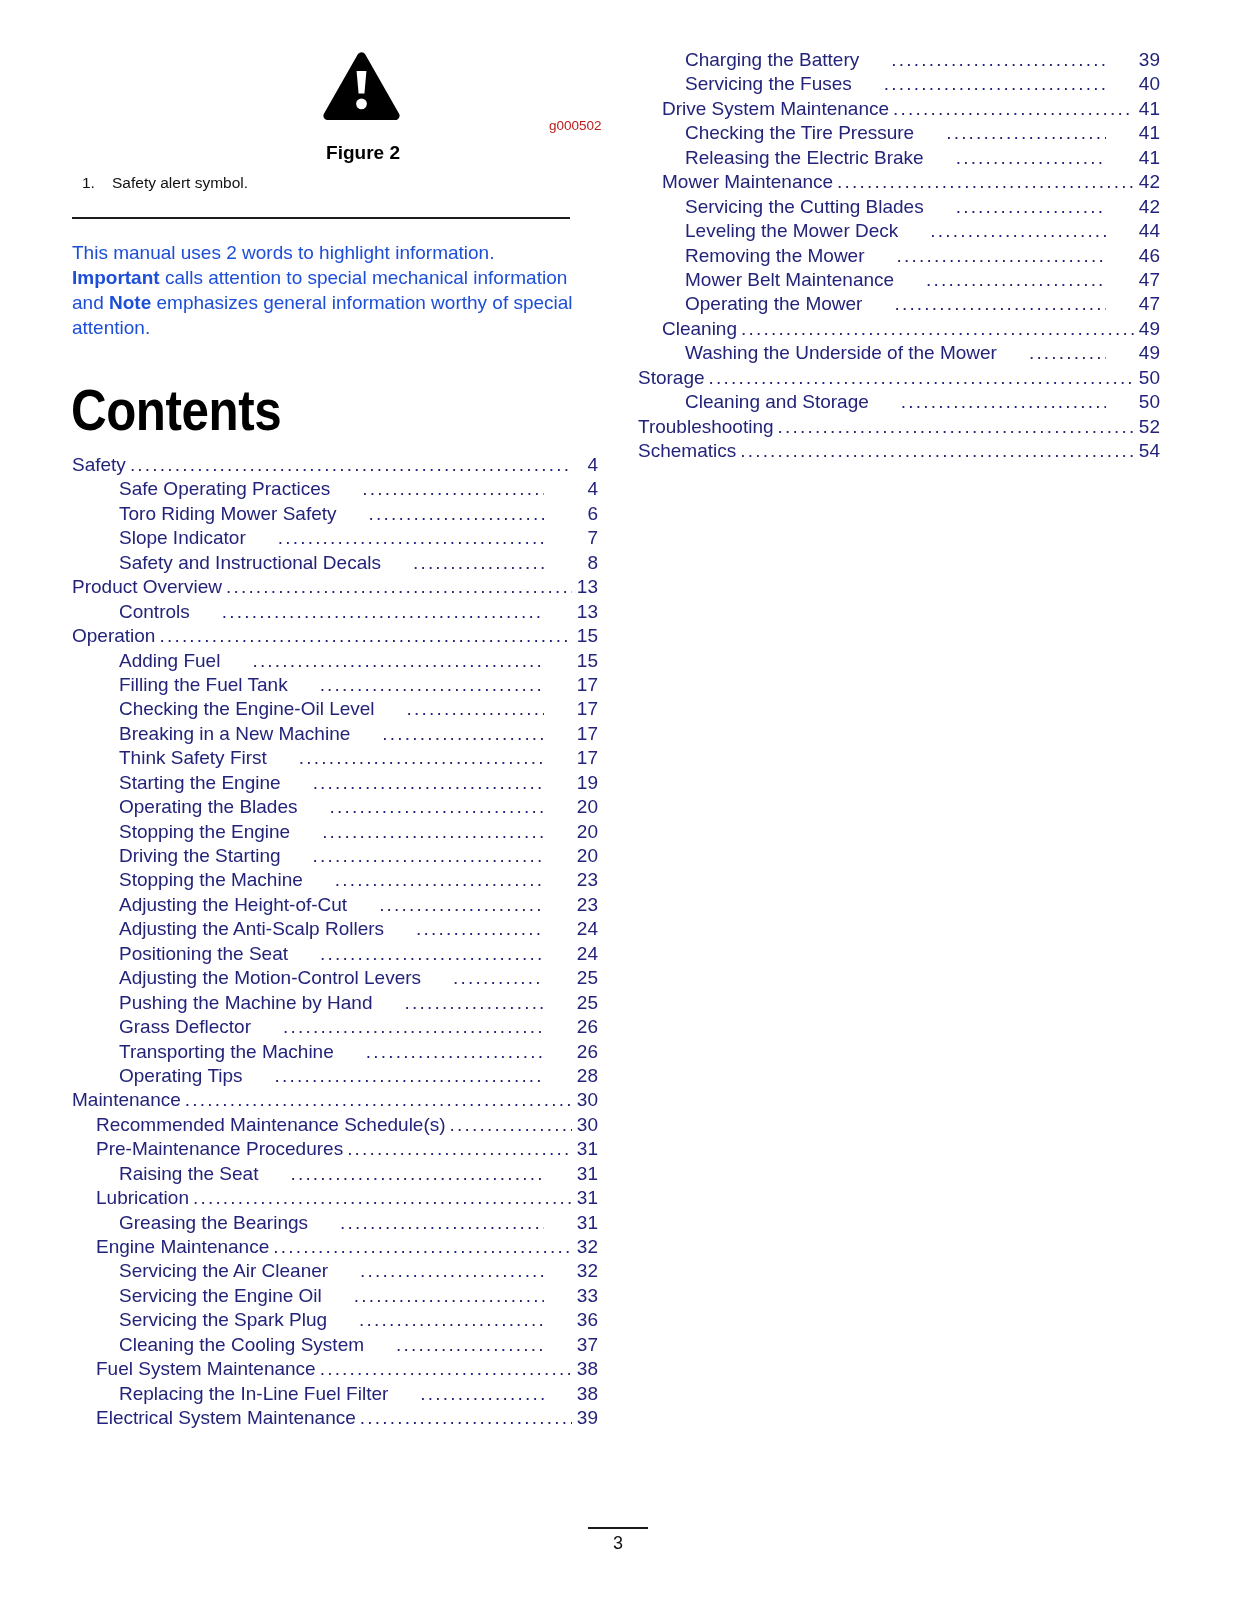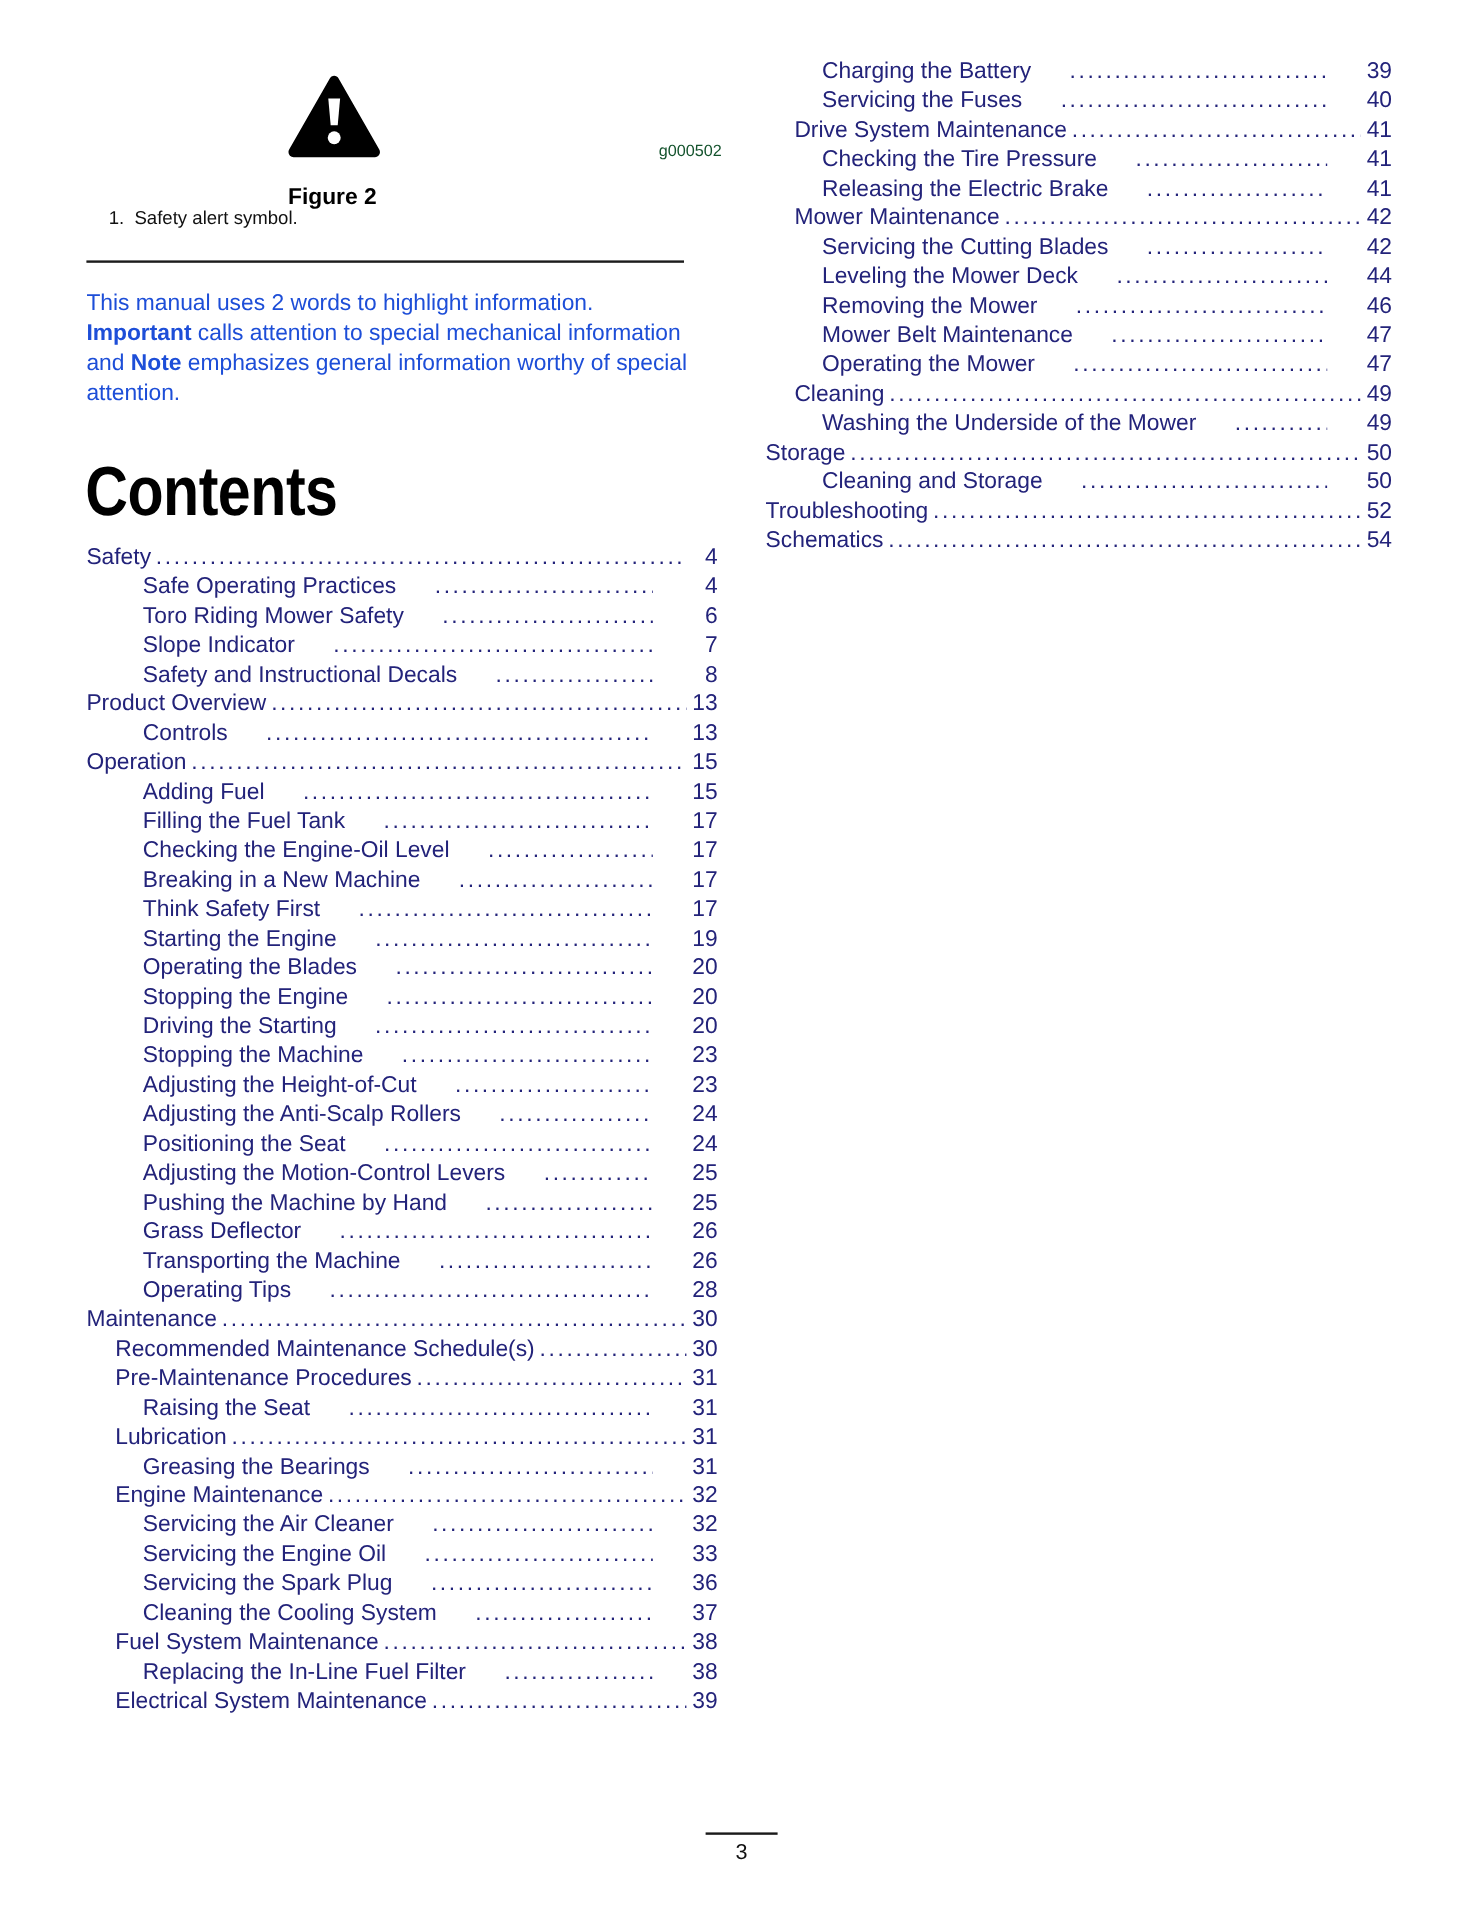--- a/index.html
+++ b/index.html
@@ -10,25 +10,25 @@
   html,body{background:#ffffff;}
   body{
     width:1236px;height:1600px;position:relative;overflow:hidden;
     font-family:"Liberation Sans","DejaVu Sans",sans-serif;
     color:var(--ink);
   }
   .col-left{position:absolute;left:72px;top:45px;width:526px;height:1445px;}
   .col-right{position:absolute;left:638px;top:48px;width:522px;height:500px;}
 
   
-  .fig-center{position:absolute;left:168px;top:16px;width:160px;text-align:left;}
+  .fig-center{position:absolute;left:168px;top:5px;width:160px;text-align:right;}
   .fig-icon{display:inline-block;width:77px;height:73px;}
   .fig-caption{margin-top:14px;font-size:19px;font-weight:bold;line-height:24px;color:#000;}
-  .fig-credit{position:absolute;left:477px;top:73px;font-size:13.5px;line-height:16px;color:#14532d;}
-  .fig-callout{position:absolute;left:10px;top:128px;font-size:15.5px;line-height:20px;color:#111;text-align:center;}
+  .fig-credit{position:absolute;left:477px;top:73px;font-size:13.5px;line-height:16px;color:#b91c1c;}
+  .fig-callout{position:absolute;left:10px;top:128px;font-size:15.5px;line-height:20px;color:#111;}
   .fig-callout .num{display:inline-block;width:30px;}
 
   .divider{position:absolute;left:0;top:172px;width:498px;border:none;border-top:2px solid #1c1c1c;}
 
   .intro{position:absolute;left:0;top:195px;width:505px;font-size:19px;line-height:25px;color:#1d4ed8;}
   .intro b{font-weight:bold;}
 
   .contents-heading{
     position:absolute;left:-1px;top:336px;
     font-size:58px;line-height:58px;font-weight:bold;color:#000;

